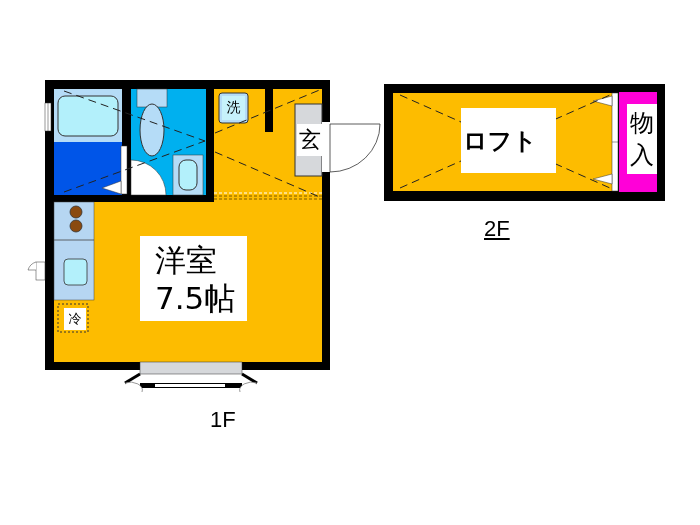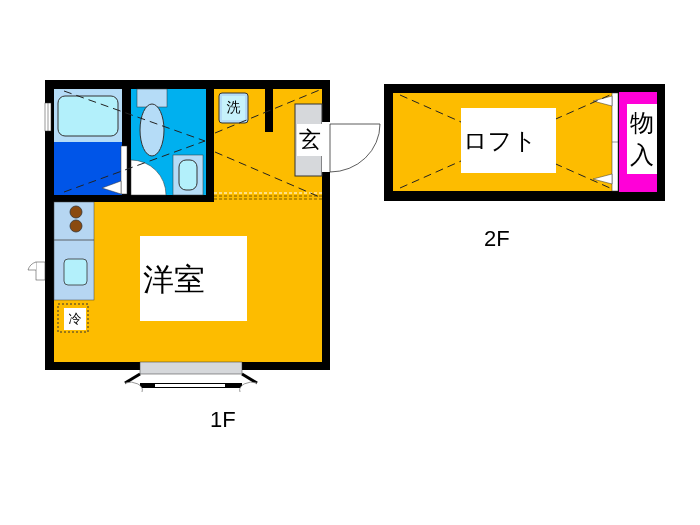--- a/index.html
+++ b/index.html
@@ -1,27 +1,27 @@
 <!DOCTYPE html>
 <html><head>
 <meta charset="utf-8">
 <style>
   html, body { margin: 0; padding: 0; background: #ffffff; }
   body { width: 700px; height: 525px; position: relative; overflow: hidden; font-family: "DejaVu Sans", sans-serif; }
   svg { position: absolute; left: 0; top: 0; }
   .label-box { position: absolute; background: #ffffff; color: #000; display: flex; flex-direction: column; justify-content: center; }
-  .main-label { left: 140px; top: 236px; width: 107px; height: 85px; font-size: 31px; line-height: 38px; padding-left: 3px; box-sizing: border-box; }
-  .loft-label { left: 461px; top: 108px; width: 95px; height: 65px; font-size: 24px; line-height: 28px; padding-left: 2px; box-sizing: border-box; }
+  .main-label { left: 140px; top: 236px; width: 107px; height: 85px; font-size: 31px; line-height: 38px; padding-left: 15px; box-sizing: border-box; }
+  .loft-label { left: 461px; top: 108px; width: 95px; height: 65px; font-size: 24px; line-height: 28px; padding-left: 2px; box-sizing: border-box; font-weight: bold; }
   .storage-label { left: 627px; top: 104px; width: 30px; height: 70px; font-size: 24px; line-height: 32px; align-items: center; }
   .entry-label { left: 297px; top: 124px; width: 26px; height: 32px; font-size: 22px; align-items: center; }
   .wash-label { left: 222px; top: 96px; width: 23px; height: 24px; font-size: 14px; align-items: center; background: #c6f2fb; }
   .fridge-label { left: 64px; top: 308px; width: 22px; height: 22px; font-size: 13px; align-items: center; background: #fff; }
   .floor-label { position: absolute; font-family: "Liberation Sans", sans-serif; font-size: 22px; color: #000; }
   .f1 { left: 166px; top: 407px; margin-left: 44px; }
-  .f2 { left: 484px; top: 226px; }
+  .f2 { left: 484px; top: 216px; text-decoration: underline; }
 </style>
 </head>
 <body>
 
 <svg width="700" height="525" viewBox="0 0 700 525">
 
   <rect x="45" y="80" width="285" height="290" fill="#000"></rect>
 
   <rect x="54" y="202" width="268" height="160" fill="#fdbc00"></rect>
 
@@ -92,20 +92,21 @@
   <polygon points="593,179 612,174 612,184" fill="#fff" stroke="#333" stroke-width="0.5"></polygon>
   <rect x="619" y="92" width="38" height="100" fill="#ff00d8"></rect>
   <g stroke="#222" stroke-width="1" stroke-dasharray="8,5" fill="none">
     <line x1="400" y1="95" x2="610" y2="188"></line>
     <line x1="400" y1="188" x2="610" y2="95"></line>
   </g>
 </svg>
 
 <div class="label-box main-label">
   <span>洋室</span>
+  <span>7.5帖</span>
 </div>
 
 <div class="label-box entry-label">玄</div>
 <div class="label-box wash-label">洗</div>
 <div class="label-box fridge-label">冷</div>
 
 <div class="label-box loft-label">
   <span>ロフト</span>
 </div>
 

